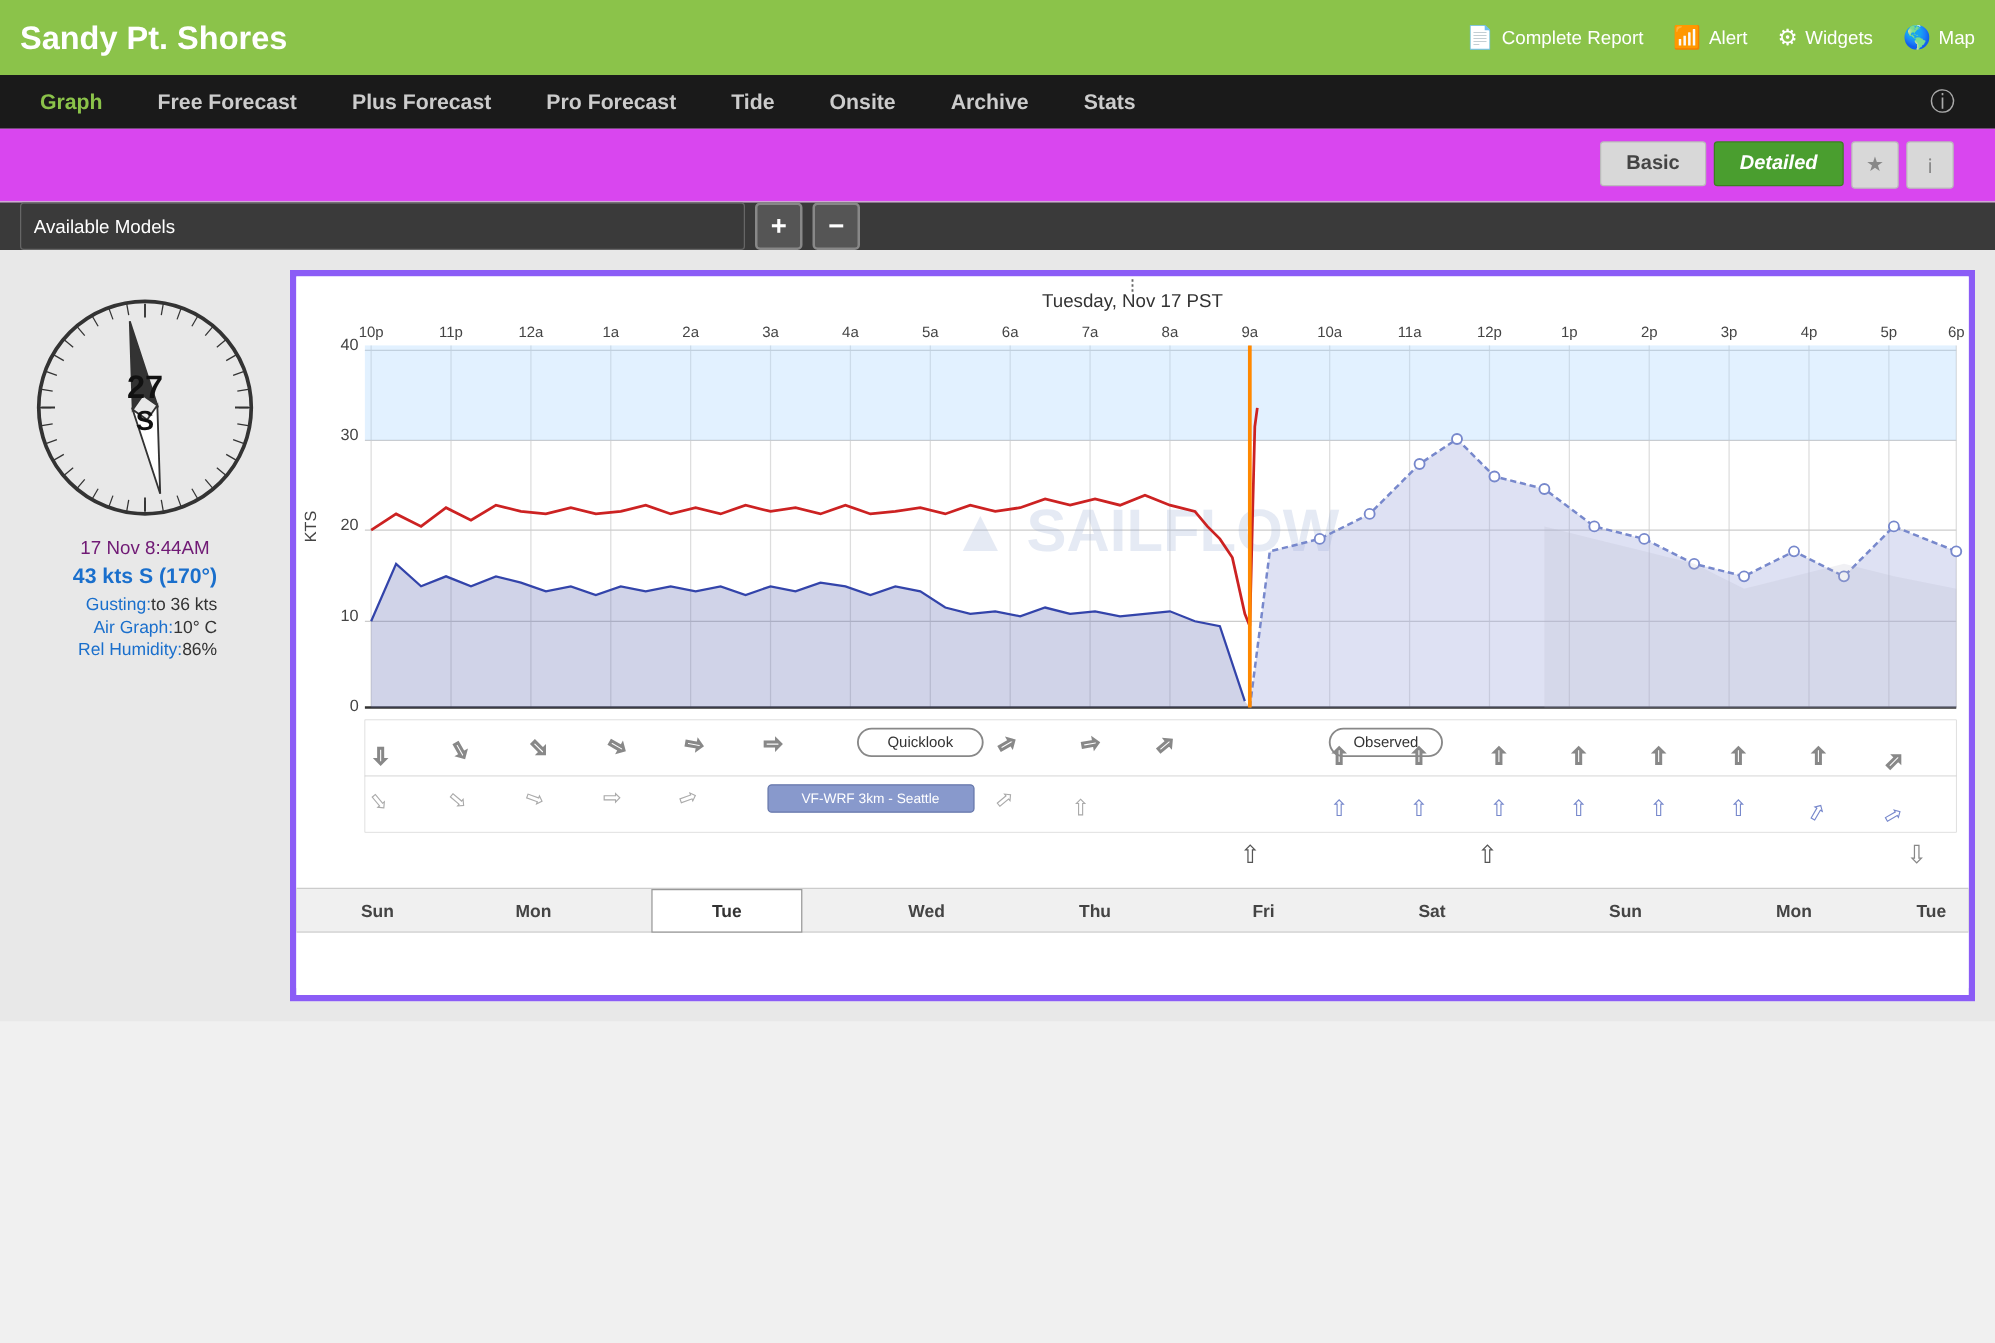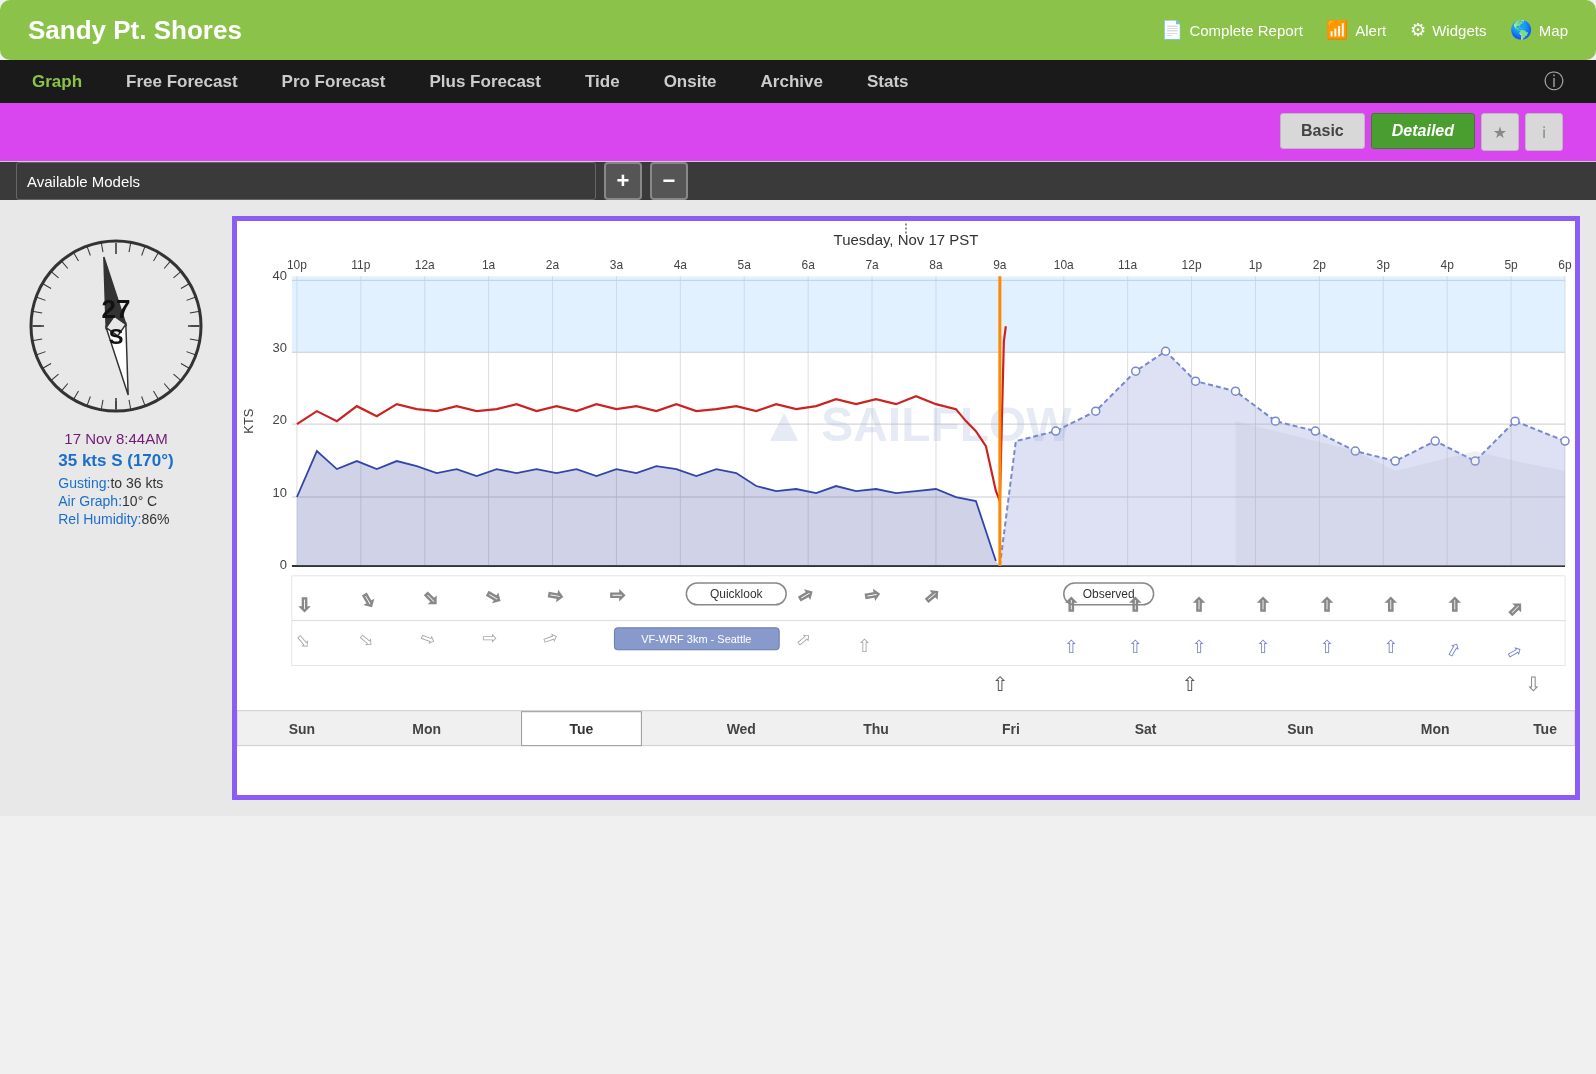--- a/index.html
+++ b/index.html
@@ -4,23 +4,22 @@
   <style>
     * { margin: 0; padding: 0; box-sizing: border-box; }
     body { font-family: Arial, sans-serif; background: #f0f0f0; width: 1596px; min-height: 1074px; overflow-x: hidden; }
 
     
     .header {
       background: #8bc34a;
       display: flex;
       align-items: center;
       justify-content: space-between;
-      padding: 0 28px;
+      padding: 0 16px;
       height: 60px;
-      border-radius: 10px;
     }
     .site-title {
       color: white;
       font-size: 26px;
       font-weight: bold;
     }
     .header-actions {
       display: flex;
       gap: 24px;
       align-items: center;
@@ -172,21 +171,21 @@
       font-size: 15px;
     }
     .wind-info .speed {
       color: #1a6fcc;
       font-size: 17px;
       font-weight: bold;
       margin: 4px 0;
     }
     .wind-info .detail-row {
       display: flex;
-      justify-content: flex-start;
+      justify-content: flex-end;
       gap: 0;
       font-size: 14px;
       color: #333;
       margin: 2px 0;
     }
     .wind-info .detail-label {
       color: #1a6fcc;
     }
 
     
@@ -219,22 +218,22 @@
     <div class="header-action-item">
       <span class="icon-shape">🌎</span>
       <span>Map</span>
     </div>
   </div>
 </div>
 
 <div class="nav">
   <div class="nav-item active">Graph</div>
   <div class="nav-item">Free Forecast</div>
+  <div class="nav-item">Plus Forecast</div>
   <div class="nav-item">Pro Forecast</div>
-  <div class="nav-item">Plus Forecast</div>
   <div class="nav-item">Tide</div>
   <div class="nav-item">Onsite</div>
   <div class="nav-item">Archive</div>
   <div class="nav-item">Stats</div>
   <div class="nav-item info-icon">ⓘ</div>
 </div>
 
 <div class="sub-nav">
   <button class="sub-nav-btn basic">Basic</button>
   <button class="sub-nav-btn detailed">Detailed</button>
@@ -310,21 +309,21 @@
 
           <polygon points="90,160 80,90 90,100 100,90" fill="#333" stroke="#333" stroke-width="1.5"></polygon>
         </g>
 
         <text x="90" y="82" text-anchor="middle" font-size="26" font-weight="bold" fill="#111">27</text>
         <text x="90" y="108" text-anchor="middle" font-size="22" font-weight="bold" fill="#111">S</text>
       </svg>
     </div>
     <div class="wind-info">
       <div class="datetime">17 Nov 8:44AM</div>
-      <div class="speed">35 kts S (170°)</div>
+      <div class="speed">43 kts S (170°)</div>
       <div class="detail-row">
         <span class="detail-label">Gusting:</span>
         <span>to 36 kts</span>
       </div>
       <div class="detail-row">
         <span class="detail-label">Air Graph:</span>
         <span>10° C</span>
       </div>
       <div class="detail-row">
         <span class="detail-label">Rel Humidity:</span>

